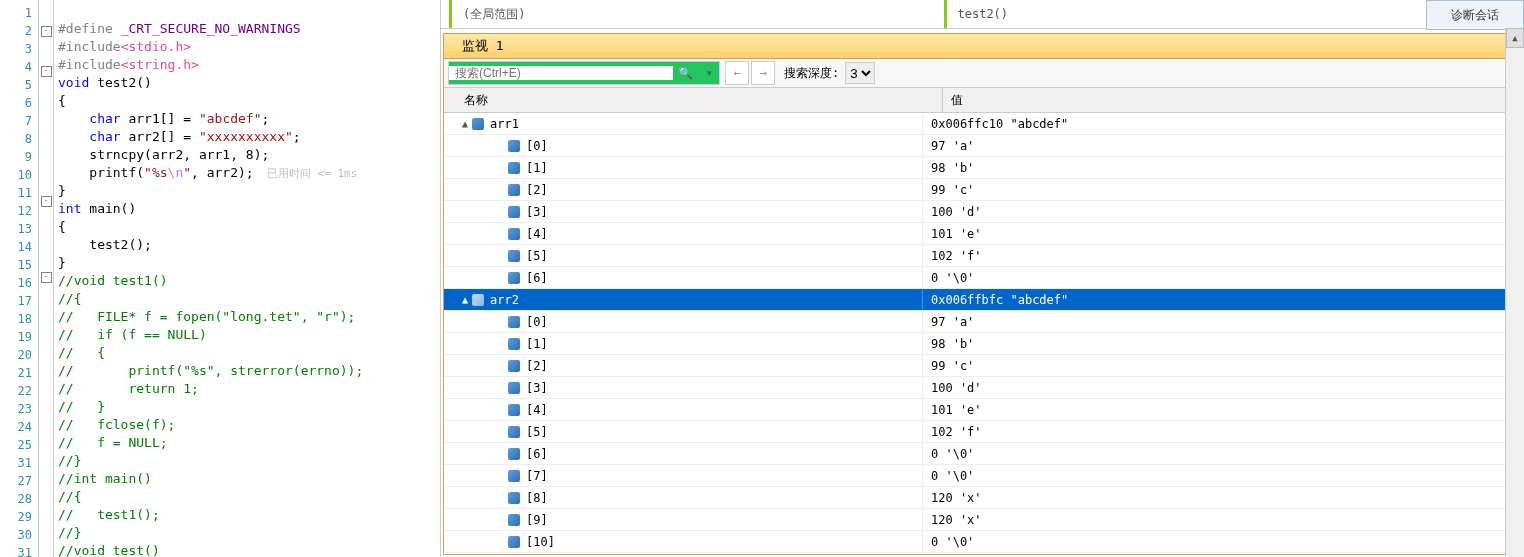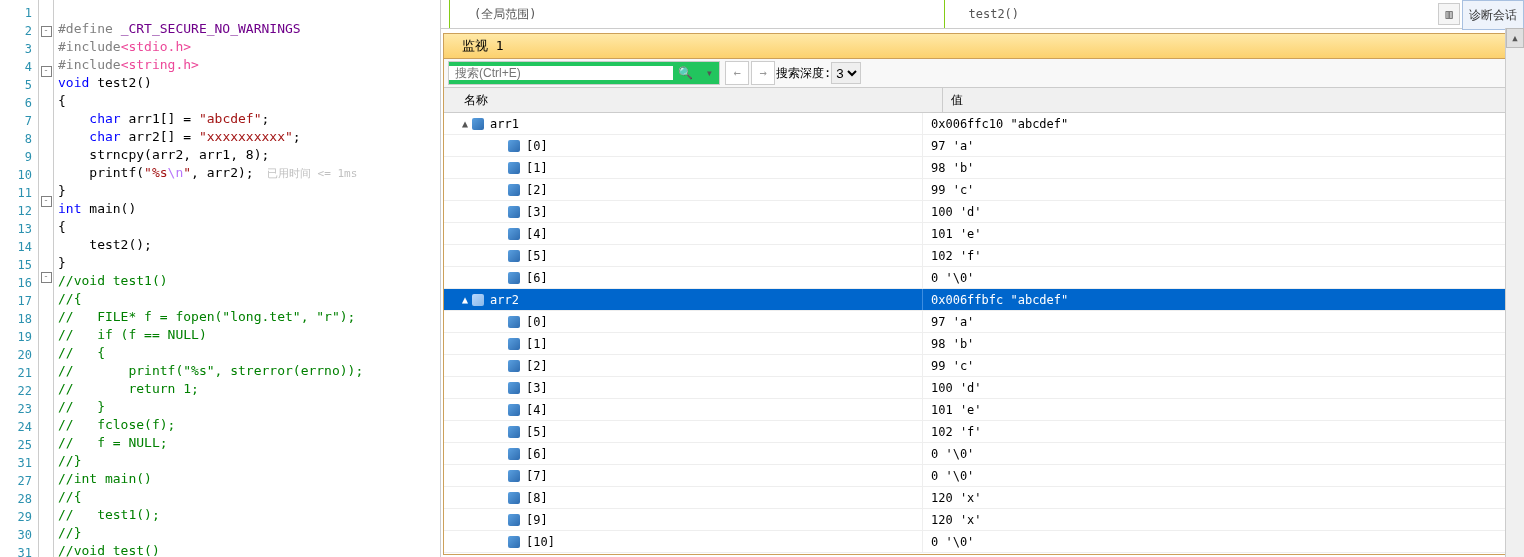--- a/index.html
+++ b/index.html
@@ -8,49 +8,49 @@
 .gutter{width:38px;background:#fff;text-align:right;color:#2b91af;padding-top:4px}
 .gutter div{height:18px;line-height:18px;padding-right:6px;font-size:12px}
 .fold{width:14px;background:#fff;padding-top:4px;border-left:1px solid #ccc;border-right:1px solid #ccc}
 .fold div{height:18px;line-height:18px;text-align:center;font-size:10px;color:#808080}
 .fold .box{border:1px solid #808080;width:9px;height:9px;margin:4px auto 0;line-height:7px;font-size:9px;color:#808080}
 .code{flex:1;padding-top:20px;white-space:pre;overflow:hidden}
 .code div.line{height:18px;line-height:18px;padding-left:4px}
 .kw{color:#0000ff}.pp{color:#808080}.mac{color:#6f008a}.str{color:#a31515}.inc{color:#ec4899}.cm{color:#008000}.esc{color:#b776fb}.hint{color:#c0c0c0;font-size:11px}
 .right{flex:1;display:flex;flex-direction:column;position:relative}
 .topbar{height:28px;border-bottom:1px solid #ccc;display:flex;align-items:center;padding:0 8px;gap:20px;font-size:12px;color:#555}
-.topbar .seg{flex:1;border-left:1px solid #84cc16;padding-left:24px;height:100%;display:flex;align-items:center}
+.topbar .seg{flex:1;border-left:3px solid #84cc16;padding-left:11px;height:100%;display:flex;align-items:center}
 .icons{display:flex;gap:6px;align-items:center}
 .icon-btn{width:20px;height:20px;border:1px solid #ccc;display:flex;align-items:center;justify-content:center;font-size:12px;background:#f5f5f5}
 .watch{flex:1;border:1px solid #cca05a;margin:4px 2px 2px 2px;display:flex;flex-direction:column;overflow:hidden}
 .watch-title{background:linear-gradient(#ffe9a8,#fcd16e);height:24px;line-height:24px;padding:0 18px;font-size:13px;color:#000;border-bottom:1px solid #cca05a}
 .search-row{display:flex;align-items:center;height:28px;border-bottom:1px solid #ccc;background:#f8f8f8;font-size:12px}
 .search-box{flex:0 0 270px;display:flex;align-items:center;border:1px solid #ccc;margin:2px 4px;height:22px;background:#22c55e}
 .search-box input{border:0;outline:0;flex:1;padding:0 6px;font-size:12px}
 .search-box .mag{padding:0 6px;color:#555}
 .nav-btn{width:22px;height:22px;border:1px solid #ccc;background:#fff;margin:0 1px;display:flex;align-items:center;justify-content:center;color:#999}
-.depth{display:flex;align-items:center;}
+.depth{margin-left:8px;display:flex;align-items:center;gap:6px}
 .depth select{border:1px solid #ccc;height:22px}
 .grid-head{display:flex;height:24px;background:#f0f0f0;border-bottom:1px solid #ccc;font-size:12px}
 .col-name{width:478px;border-right:1px solid #ccc;padding-left:20px;display:flex;align-items:center}
 .col-val{flex:1;padding-left:8px;display:flex;align-items:center}
 .grid-body{flex:1;overflow:auto;font-size:12px}
 .row{display:flex;height:21px;align-items:center;border-bottom:1px solid #eee}
 .row.sel{background:#0066cc;color:#fff}
 .row .c1{width:478px;display:flex;align-items:center;border-right:1px solid #eee;height:100%}
 .row.sel .c1{border-right:1px solid #3d8de0}
 .row .c2{flex:1;padding-left:8px}
 .tw{display:inline-block;width:14px;text-align:center;color:#555;font-size:10px}
 .row.sel .tw{color:#fff}
 .cube{display:inline-block;width:12px;height:12px;background:linear-gradient(135deg,#5aa0e0,#2e6cb0);border-radius:2px;margin-right:6px;vertical-align:middle}
 .row.sel .cube{background:linear-gradient(135deg,#b8d8ff,#8ab8e8)}
 .ind1{padding-left:14px}.ind2{padding-left:50px}
 .scrollbar{position:absolute;right:0;top:28px;bottom:0;width:18px;background:#f0f0f0;border-left:1px solid #ccc}
 .sb-btn{height:18px;background:#e0e0e0;border:1px solid #bbb;display:flex;align-items:center;justify-content:center;font-size:9px;color:#555}
-.diag{position:absolute;right:0;top:0;height:28px;display:flex;align-items:center;font-size:12px;color:#333;background:#eef3fb;border:1px solid #a8c0e0;padding:0 6px}
+.diag{position:absolute;right:0;top:0;height:28px;display:flex;align-items:center;font-size:12px;color:#333;background:#eef3fb;border:1px solid #a8c0e0;padding:0 24px}
 </style>
 </head>
 <body>
 
 <div class="wrap">
   <div class="left">
     <div class="gutter" id="gutter">
         <div>1</div>
         <div>2</div>
         <div>3</div>

